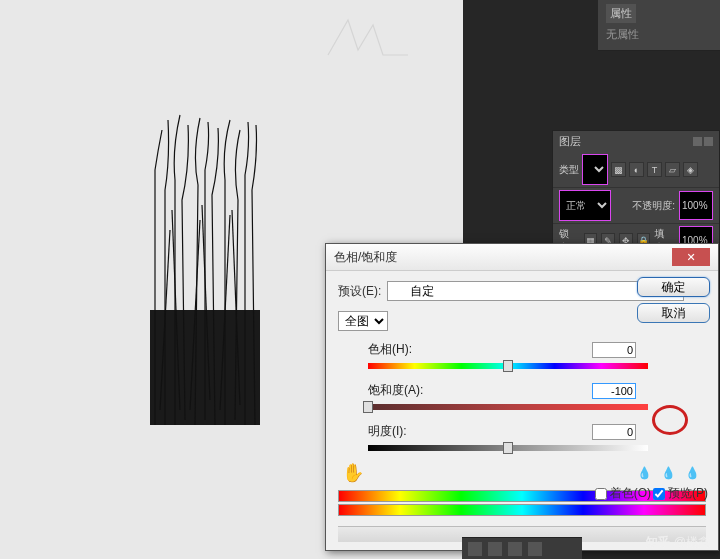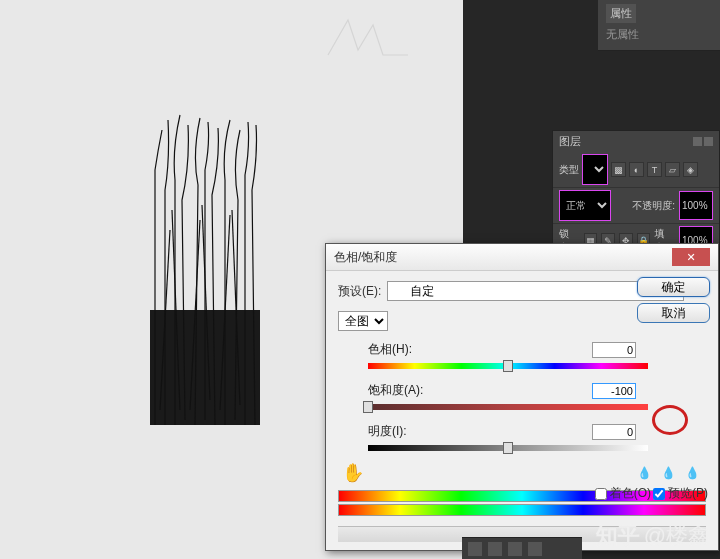--- a/index.html
+++ b/index.html
@@ -60,21 +60,21 @@
 
 .right-controls { position:absolute; right:8px; top:6px; display:flex; flex-direction:column; gap:6px; }
 .win-btn { width: 73px; height: 20px; background: linear-gradient(#fafafa,#e2e2e2); border:1px solid #3a76b5; font-size:12px; display:flex; align-items:center; justify-content:center; cursor:pointer; border-radius:6px; }
 .win-btn.primary { border:1px solid #2a68b0; box-shadow: 0 0 2px #6aa8e8; }
 .gear { width:16px; height:16px; display:flex; align-items:center; justify-content:center; font-size:11px; margin-top:2px; }
 .checkboxes { position:absolute; right:10px; bottom:48px; display:flex; flex-direction:row; gap:2px; font-size:12px; }
 .checkboxes label { display:flex; align-items:center; gap:3px; color:#333; }
 .checkboxes input { width:12px; height:12px; }
 
 
-.watermark { position:absolute; right:10px; bottom:8px; color:#f0f0f0; font-size:22px; display:flex; align-items:center; gap:4px; opacity:0.95; }
+.watermark { position:absolute; right:10px; bottom:8px; color:#f0f0f0; font-size:12px; display:flex; align-items:center; gap:4px; opacity:0.95; }
 .watermark .logo { font-weight:bold; }
 
 
 .app-bottom { position:absolute; left:462px; bottom:0; width: 120px; height: 22px; background:#3a3a3a; border-top:1px solid #222; display:flex; align-items:center; gap:6px; padding:0 6px; }
 .app-bottom .ic { width:14px; height:14px; background:#555; }
 </style>
 </head>
 <body>
 
 <div class="canvas-area">

